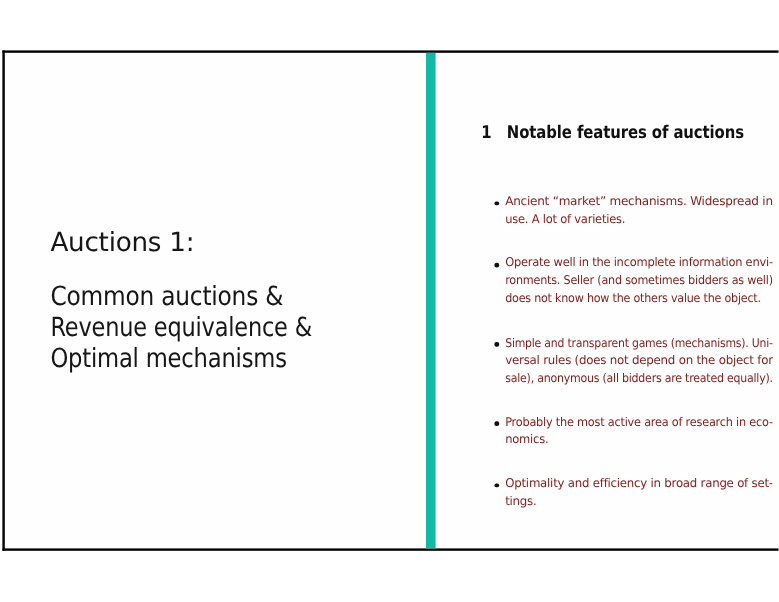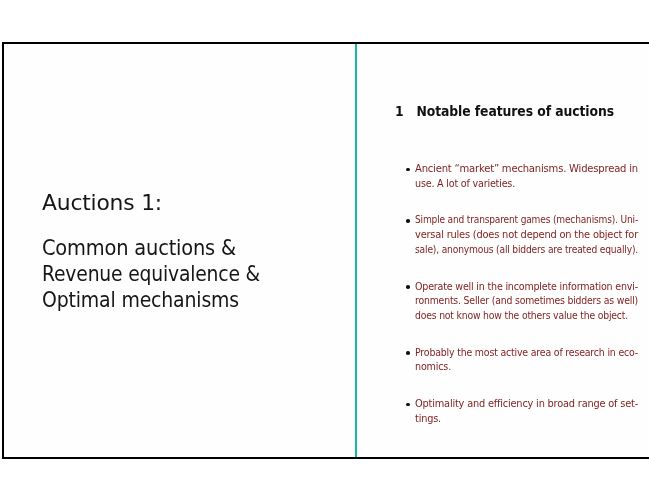--- a/index.html
+++ b/index.html
@@ -19,21 +19,21 @@
     height: 417px;
     box-sizing: border-box;
     border-top: 2px solid #000;
     border-bottom: 2px solid #000;
     border-left: 2px solid #000;
     display: flex;
     background: #fefefe;
   }
   .page { position: relative; box-sizing: border-box; }
   .page-left  { width: 351px; flex: none; }
-  .page-right { flex: 1; border-left: 2px solid #14b8a6; }
+  .page-right { flex: 1; border-left: 8px solid #14b8a6; }
 
   
   .title-block { position: absolute; left: 38px; top: 146px; color: #161616; }
   .title-line {
     font-size: 22px;
     line-height: 26px;
     letter-spacing: -0.2px;
     white-space: nowrap;
     width: max-content;
     transform-origin: left center;
@@ -107,30 +107,30 @@
       <div class="bullets">
 
         <div class="bullet">
           <span class="dot"></span>
           <div class="bline" style="transform: scaleX(1.00232);">Ancient “market” mechanisms.  Widespread in</div>
           <div class="bline" style="transform: scaleX(0.957654);">use. A lot of varieties.</div>
         </div>
 
         <div class="bullet">
           <span class="dot"></span>
-          <div class="bline" style="transform: scaleX(0.907657);">Simple and transparent games (mechanisms). Uni-</div>
-          <div class="bline" style="transform: scaleX(0.986044);">versal rules (does not depend on the object for</div>
-          <div class="bline" style="transform: scaleX(0.915576);">sale), anonymous (all bidders are treated equally).</div>
+          <div class="bline" style="transform: scaleX(0.953373);">Operate well in the incomplete information envi-</div>
+          <div class="bline" style="transform: scaleX(0.933665);">ronments. Seller (and sometimes bidders as well)</div>
+          <div class="bline" style="transform: scaleX(0.928168);">does not know how the others value the object.</div>
         </div>
 
         <div class="bullet">
           <span class="dot"></span>
-          <div class="bline" style="transform: scaleX(0.953373);">Operate well in the incomplete information envi-</div>
-          <div class="bline" style="transform: scaleX(0.933665);">ronments. Seller (and sometimes bidders as well)</div>
-          <div class="bline" style="transform: scaleX(0.928168);">does not know how the others value the object.</div>
+          <div class="bline" style="transform: scaleX(0.907657);">Simple and transparent games (mechanisms). Uni-</div>
+          <div class="bline" style="transform: scaleX(0.986044);">versal rules (does not depend on the object for</div>
+          <div class="bline" style="transform: scaleX(0.915576);">sale), anonymous (all bidders are treated equally).</div>
         </div>
 
         <div class="bullet">
           <span class="dot"></span>
           <div class="bline" style="transform: scaleX(0.942108);">Probably the most active area of research in eco-</div>
           <div class="bline" style="transform: scaleX(0.960801);">nomics.</div>
         </div>
 
         <div class="bullet">
           <span class="dot"></span>

